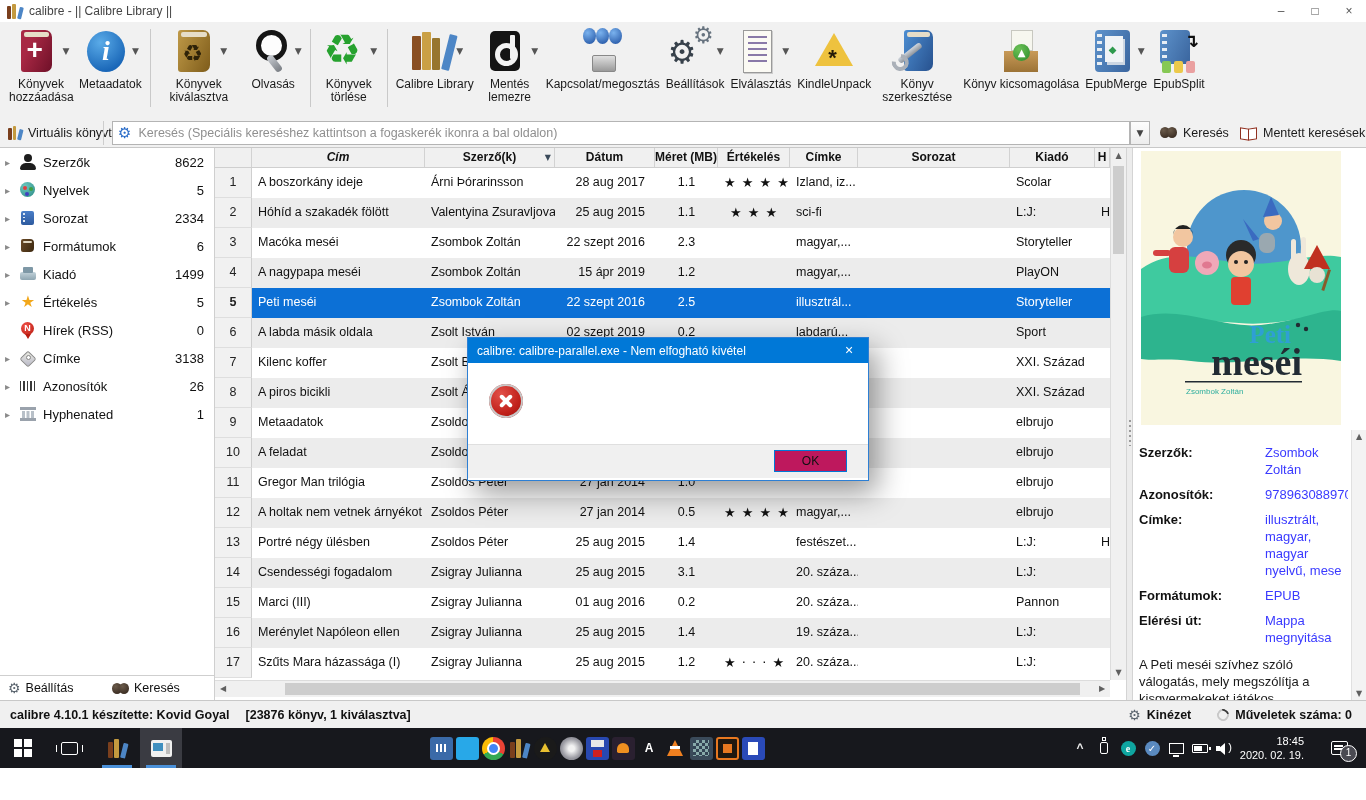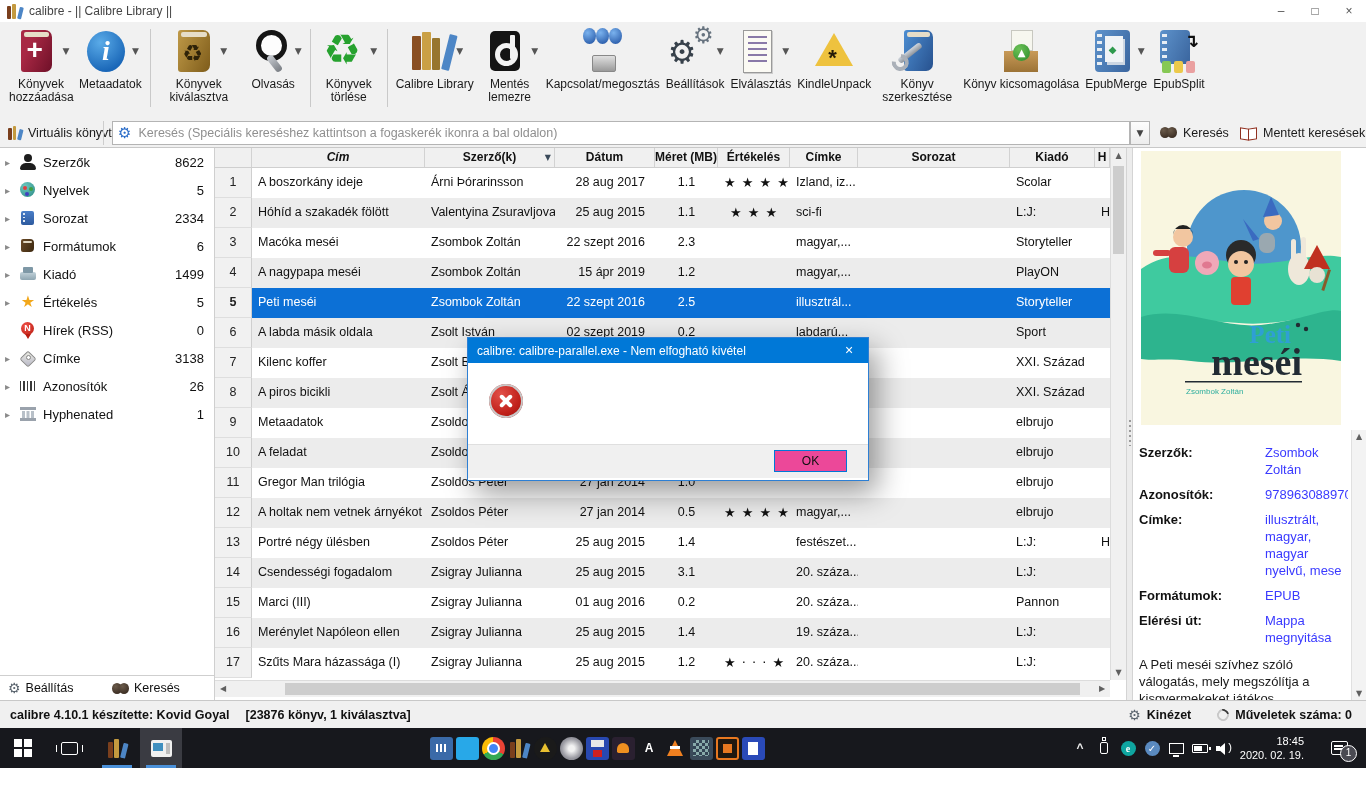--- a/index.html
+++ b/index.html
@@ -157,21 +157,21 @@
   
   .dialog{position:absolute;left:467px;top:337px;width:400px;height:142px;background:#fff;border:1px solid #2d7fd4;box-shadow:8px 12px 28px rgba(0,0,0,.4);z-index:50;}
   .dlg-title{height:25px;background:#0078d7;color:#fff;font-size:12px;display:flex;align-items:center;padding-left:9px;}
   .dlg-close{margin-left:auto;width:38px;height:25px;text-align:center;line-height:24px;font-size:14px;color:#fff;}
   .dlg-body{position:relative;height:81px;background:#fff;}
   .errico{position:absolute;left:21px;top:21px;width:34px;height:34px;border-radius:50%;background:radial-gradient(circle at 35% 30%,#e25048,#c0201a 60%,#8e120e);box-shadow:0 0 0 2px #c8c8c8 inset;}
   .errico:before,.errico:after{content:"";position:absolute;left:9px;top:15px;width:16px;height:4px;border-radius:2px;background:#fff;}
   .errico:before{transform:rotate(45deg);} .errico:after{transform:rotate(-45deg);}
   .dlg-msg{position:absolute;left:72px;top:19px;right:16px;font-size:12px;line-height:16px;color:#0a0a0a;}
   .dlg-foot{height:34px;background:#f0f0f0;border-top:1px solid #dfdfdf;position:relative;box-sizing:border-box;}
-  .dlg-ok{position:absolute;right:21px;top:5px;width:73px;height:22px;background:#ec4899;border:1px solid #0078d7;box-sizing:border-box;text-align:center;line-height:20px;font-size:12px;color:#111;}
+  .dlg-ok{position:absolute;right:21px;top:5px;width:73px;height:22px;background:#be185d;border:1px solid #0078d7;box-sizing:border-box;text-align:center;line-height:20px;font-size:12px;color:#111;}
   
   .statusbar{position:absolute;left:0;right:0;top:700px;height:28px;background:#f0f0f0;border-top:1px solid #c8c8c8;box-sizing:border-box;display:flex;align-items:center;font-weight:bold;font-size:12.5px;}
   .sb-left{margin-left:10px;display:flex;gap:16px;}
   .sb-right{margin-left:auto;margin-right:14px;display:flex;align-items:center;gap:26px;}
   .sb-group{display:flex;align-items:center;gap:6px;}
   .spn{display:inline-block;width:12px;height:12px;border-radius:50%;border:2.5px solid #c8c8c8;border-top-color:#3a3a3a;transform:rotate(35deg);box-sizing:border-box;}
   
   .taskbar{position:absolute;left:0;right:0;top:728px;height:40px;background:#17181d;}
   .tk-cell{position:absolute;top:0;height:40px;display:flex;align-items:center;justify-content:center;}
   .winlogo{display:grid;grid-template-columns:8px 8px;grid-template-rows:8px 8px;gap:1.5px;}

